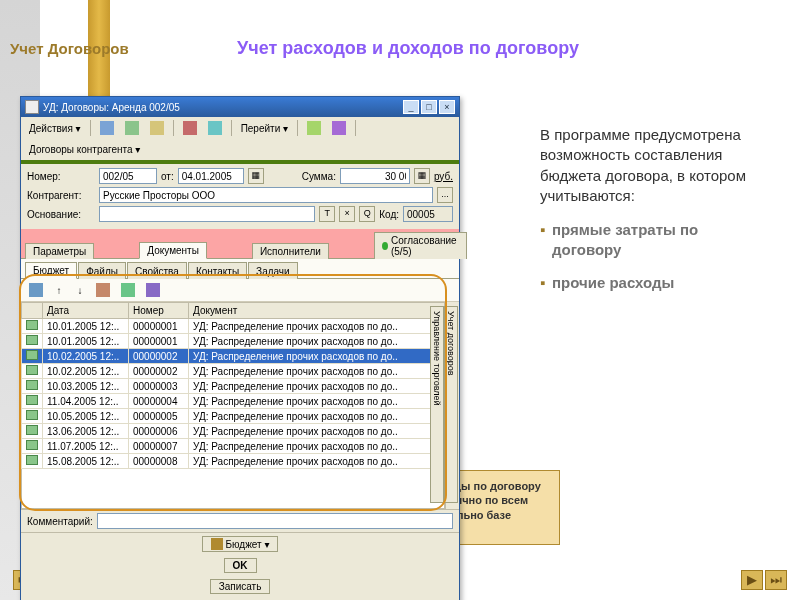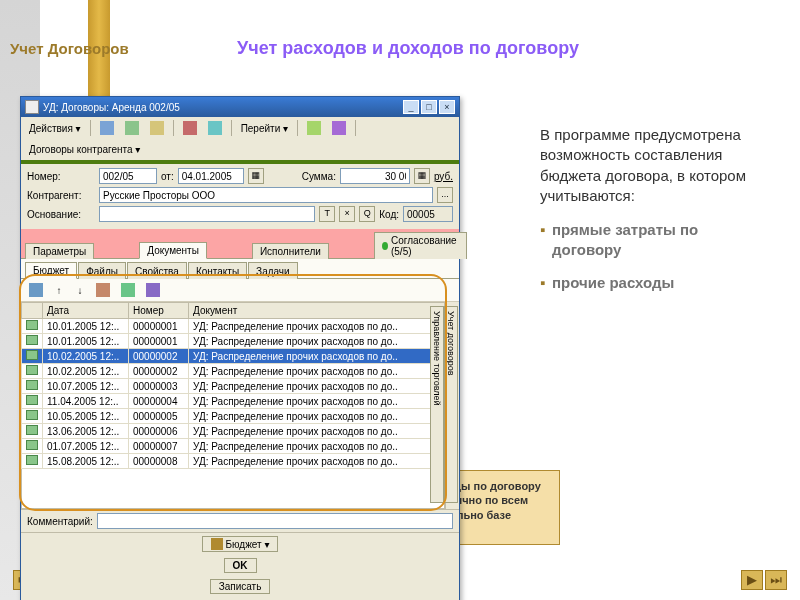--- a/index.html
+++ b/index.html
@@ -225,21 +225,21 @@
               <td>УД: Распределение прочих расходов по до..</td>
             </tr>
             <tr>
               <td><span class="row-ico"></span></td>
               <td>10.02.2005 12:..</td>
               <td>00000002</td>
               <td>УД: Распределение прочих расходов по до..</td>
             </tr>
             <tr>
               <td><span class="row-ico"></span></td>
-              <td>10.07.2005 12:..</td>
+              <td>10.03.2005 12:..</td>
               <td>00000003</td>
               <td>УД: Распределение прочих расходов по до..</td>
             </tr>
             <tr>
               <td><span class="row-ico"></span></td>
               <td>11.04.2005 12:..</td>
               <td>00000004</td>
               <td>УД: Распределение прочих расходов по до..</td>
             </tr>
             <tr>
@@ -249,21 +249,21 @@
               <td>УД: Распределение прочих расходов по до..</td>
             </tr>
             <tr>
               <td><span class="row-ico"></span></td>
               <td>13.06.2005 12:..</td>
               <td>00000006</td>
               <td>УД: Распределение прочих расходов по до..</td>
             </tr>
             <tr>
               <td><span class="row-ico"></span></td>
-              <td>01.07.2005 12:..</td>
+              <td>11.07.2005 12:..</td>
               <td>00000007</td>
               <td>УД: Распределение прочих расходов по до..</td>
             </tr>
             <tr>
               <td><span class="row-ico"></span></td>
               <td>15.08.2005 12:..</td>
               <td>00000008</td>
               <td>УД: Распределение прочих расходов по до..</td>
             </tr>
           </tbody>

